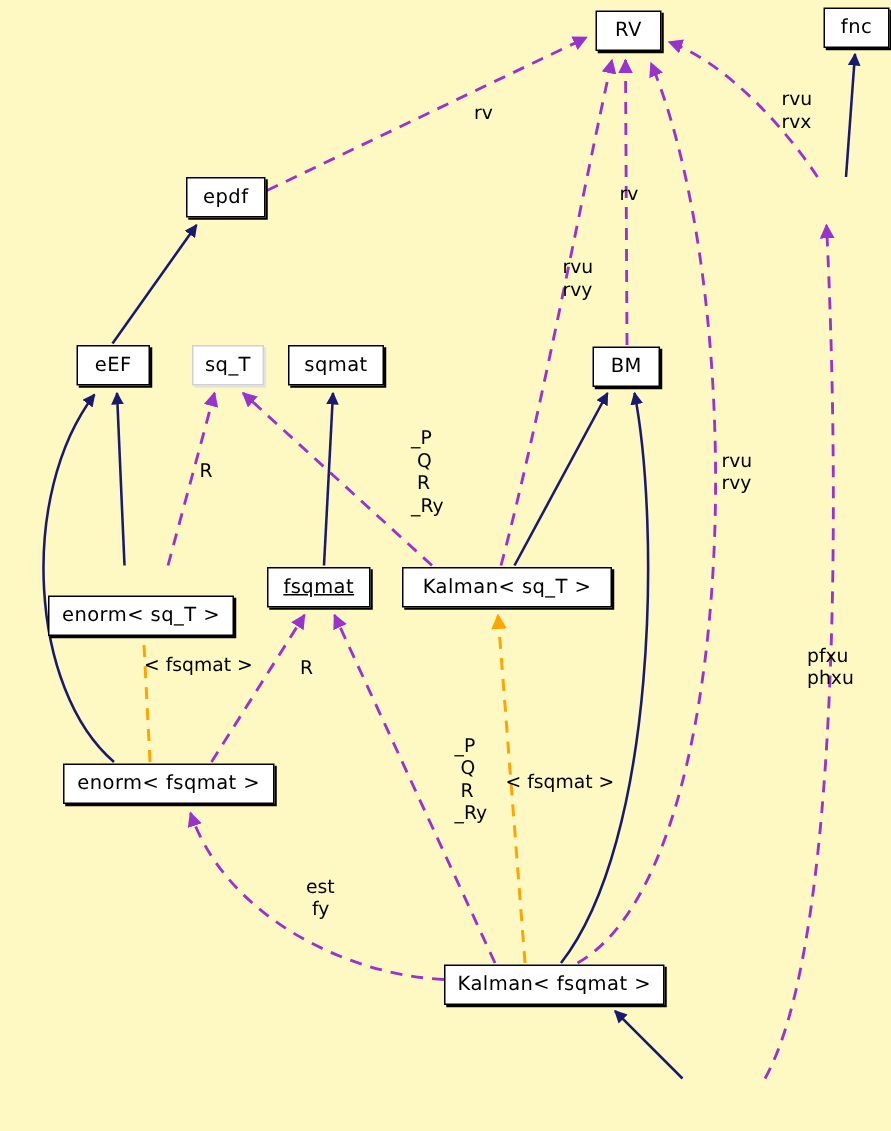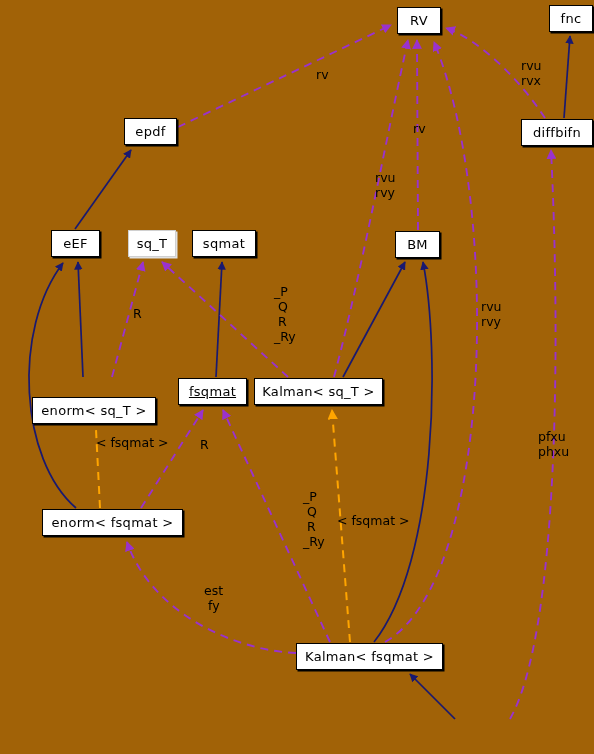--- a/index.html
+++ b/index.html
@@ -4,21 +4,21 @@
 <style>
   html, body {
     margin: 0;
     padding: 0;
     background: #ffffff;
   }
   #canvas {
     position: relative;
     width: 594px;
     height: 754px;
-    background: #a16207;
+    background: #fef9c3;
     font-family: "DejaVu Sans", sans-serif;
     overflow: hidden;
   }
   #graph-svg {
     position: absolute;
     left: 0;
     top: 0;
     width: 594px;
     height: 754px;
   }
@@ -124,23 +124,20 @@
       <path d="M 350,642 L 332,410" marker-end="url(#arrow-orange)"></path>
     </g>
   </svg>
 
   <div class="node" style="left:397px; top:7px; width:44px; height:27px;">
     <span>RV</span>
   </div>
   <div class="node" style="left:549px; top:5px; width:44px; height:27px;">
     <span>fnc</span>
   </div>
-  <div class="node" style="left:521px; top:119px; width:72px; height:27px;">
-    <span>diffbifn</span>
-  </div>
   <div class="node" style="left:124px; top:118px; width:53px; height:27px;">
     <span>epdf</span>
   </div>
   <div class="node" style="left:51px; top:230px; width:49px; height:27px;">
     <span>eEF</span>
   </div>
   <div class="node faded" style="left:128px; top:230px; width:48px; height:27px;">
     <span>sq_T</span>
   </div>
   <div class="node" style="left:192px; top:230px; width:64px; height:27px;">
@@ -148,21 +145,21 @@
   </div>
   <div class="node" style="left:395px; top:231px; width:45px; height:27px;">
     <span>BM</span>
   </div>
   <div class="node" style="left:32px; top:397px; width:124px; height:27px;">
     <span>enorm&lt; sq_T &gt;</span>
   </div>
   <div class="node" style="left:178px; top:378px; width:69px; height:27px;text-decoration:underline;">
     <span>fsqmat</span>
   </div>
-  <div class="node" style="left:254px; top:378px; width:129px; height:27px;">
+  <div class="node" style="left:268px; top:378px; width:140px; height:27px;">
     <span>Kalman&lt; sq_T &gt;</span>
   </div>
   <div class="node" style="left:42px; top:509px; width:141px; height:27px;">
     <span>enorm&lt; fsqmat &gt;</span>
   </div>
   <div class="node" style="left:296px; top:643px; width:147px; height:27px;text-align:right;">
     <span>Kalman&lt; fsqmat &gt;</span>
   </div>
 
   <div class="edge-label" style="left:316px; top:67px;">rv</div>

